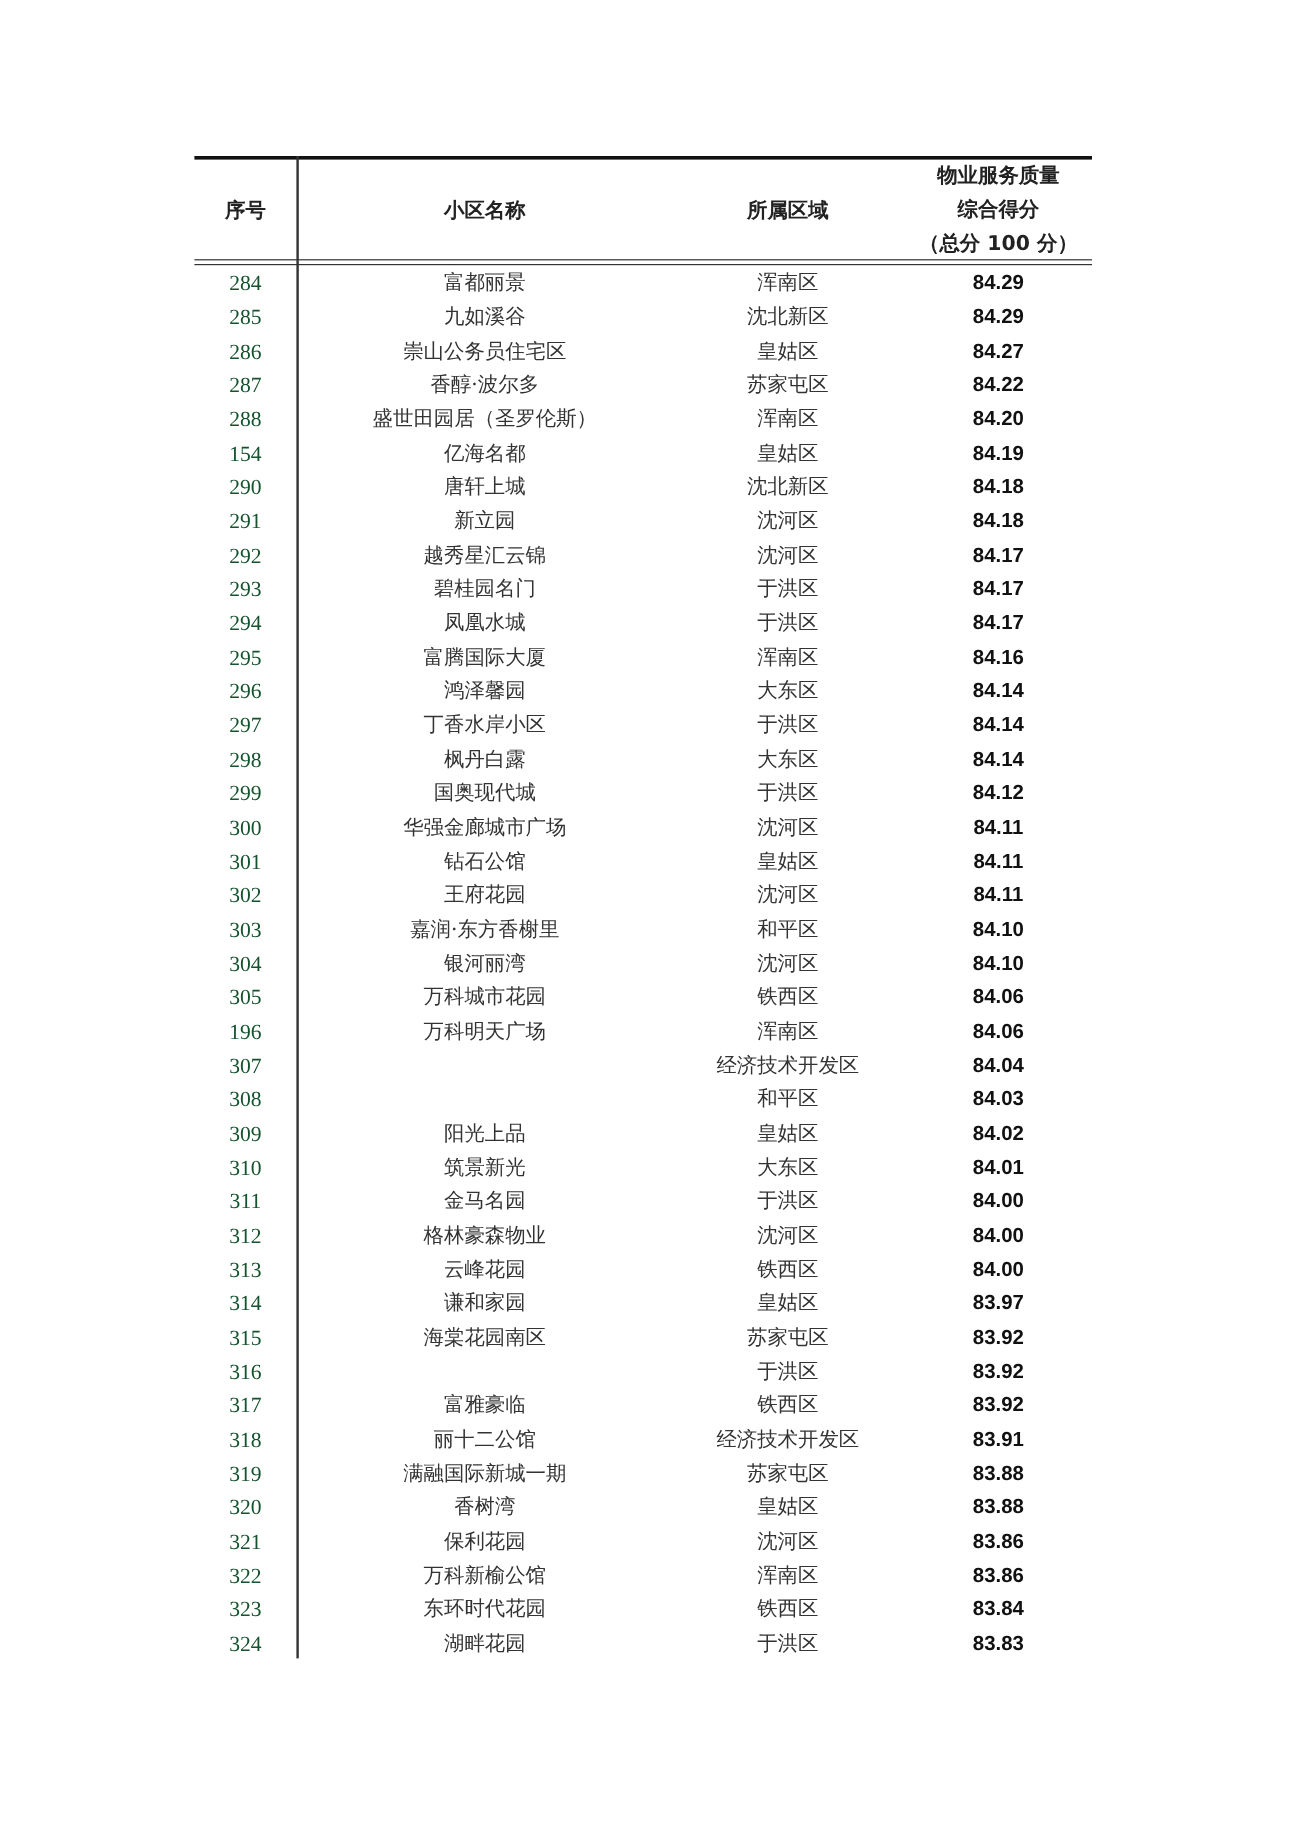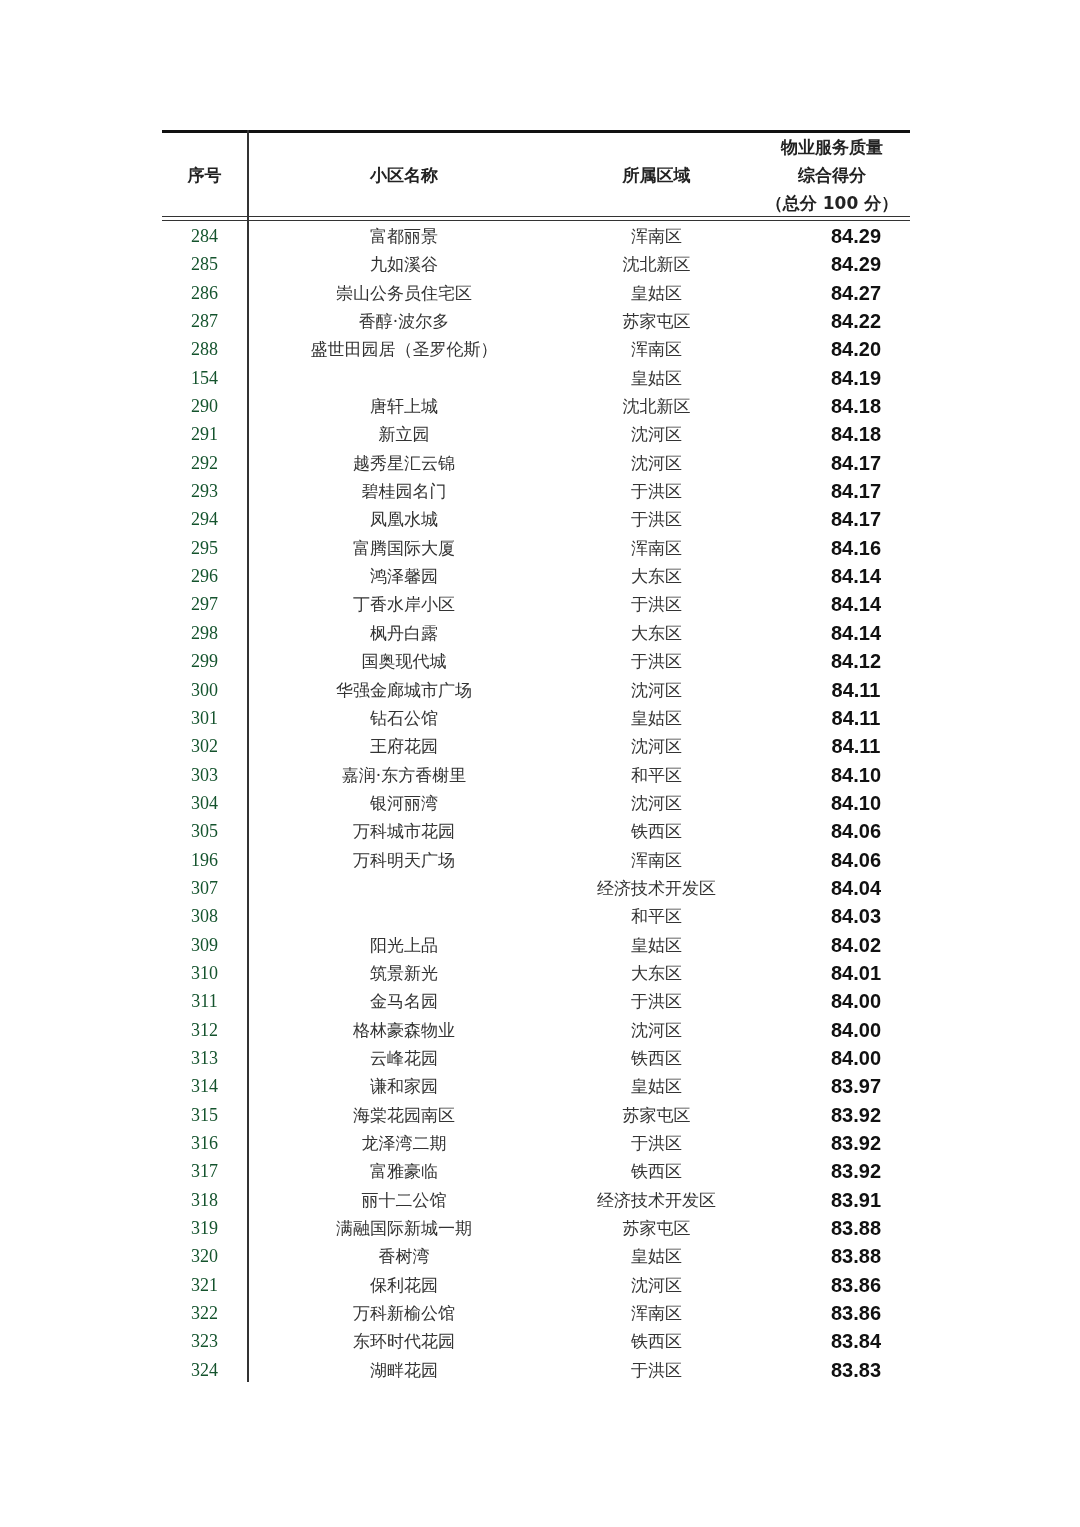--- a/index.html
+++ b/index.html
@@ -107,24 +107,24 @@
     }
     .cell.name {
       left: 87px; width: 310px;
       font-family: "DejaVu Serif", "Liberation Serif", serif;
     }
     .cell.area {
       left: 412px; width: 165px;
       font-family: "DejaVu Serif", "Liberation Serif", serif;
     }
     .cell.score {
-      left: 616px; width: 156px;
+      left: 592px; width: 156px;
       font-family: "Liberation Sans", "DejaVu Sans", sans-serif;
       font-weight: bold;
-      font-size: 20px;
+      font-size: 17px;
       color: #111111;
     }
   </style>
 </head>
 <body>
 
 <div class="page">
   <div class="table-wrap">
     <div class="top-rule"></div>
 
@@ -168,20 +168,21 @@
           <div class="cell score">84.22</div>
         </div>
         <div class="row">
           <div class="cell no">288</div>
           <div class="cell name">盛世田园居（圣罗伦斯）</div>
           <div class="cell area">浑南区</div>
           <div class="cell score">84.20</div>
         </div>
         <div class="row">
           <div class="cell no">154</div>
+          <div class="cell name">亿海名都</div>
           <div class="cell area">皇姑区</div>
           <div class="cell score">84.19</div>
         </div>
         <div class="row">
           <div class="cell no">290</div>
           <div class="cell name">唐轩上城</div>
           <div class="cell area">沈北新区</div>
           <div class="cell score">84.18</div>
         </div>
         <div class="row">
@@ -327,21 +328,20 @@
           <div class="cell score">83.97</div>
         </div>
         <div class="row">
           <div class="cell no">315</div>
           <div class="cell name">海棠花园南区</div>
           <div class="cell area">苏家屯区</div>
           <div class="cell score">83.92</div>
         </div>
         <div class="row">
           <div class="cell no">316</div>
-          <div class="cell name">龙泽湾二期</div>
           <div class="cell area">于洪区</div>
           <div class="cell score">83.92</div>
         </div>
         <div class="row">
           <div class="cell no">317</div>
           <div class="cell name">富雅豪临</div>
           <div class="cell area">铁西区</div>
           <div class="cell score">83.92</div>
         </div>
         <div class="row">

